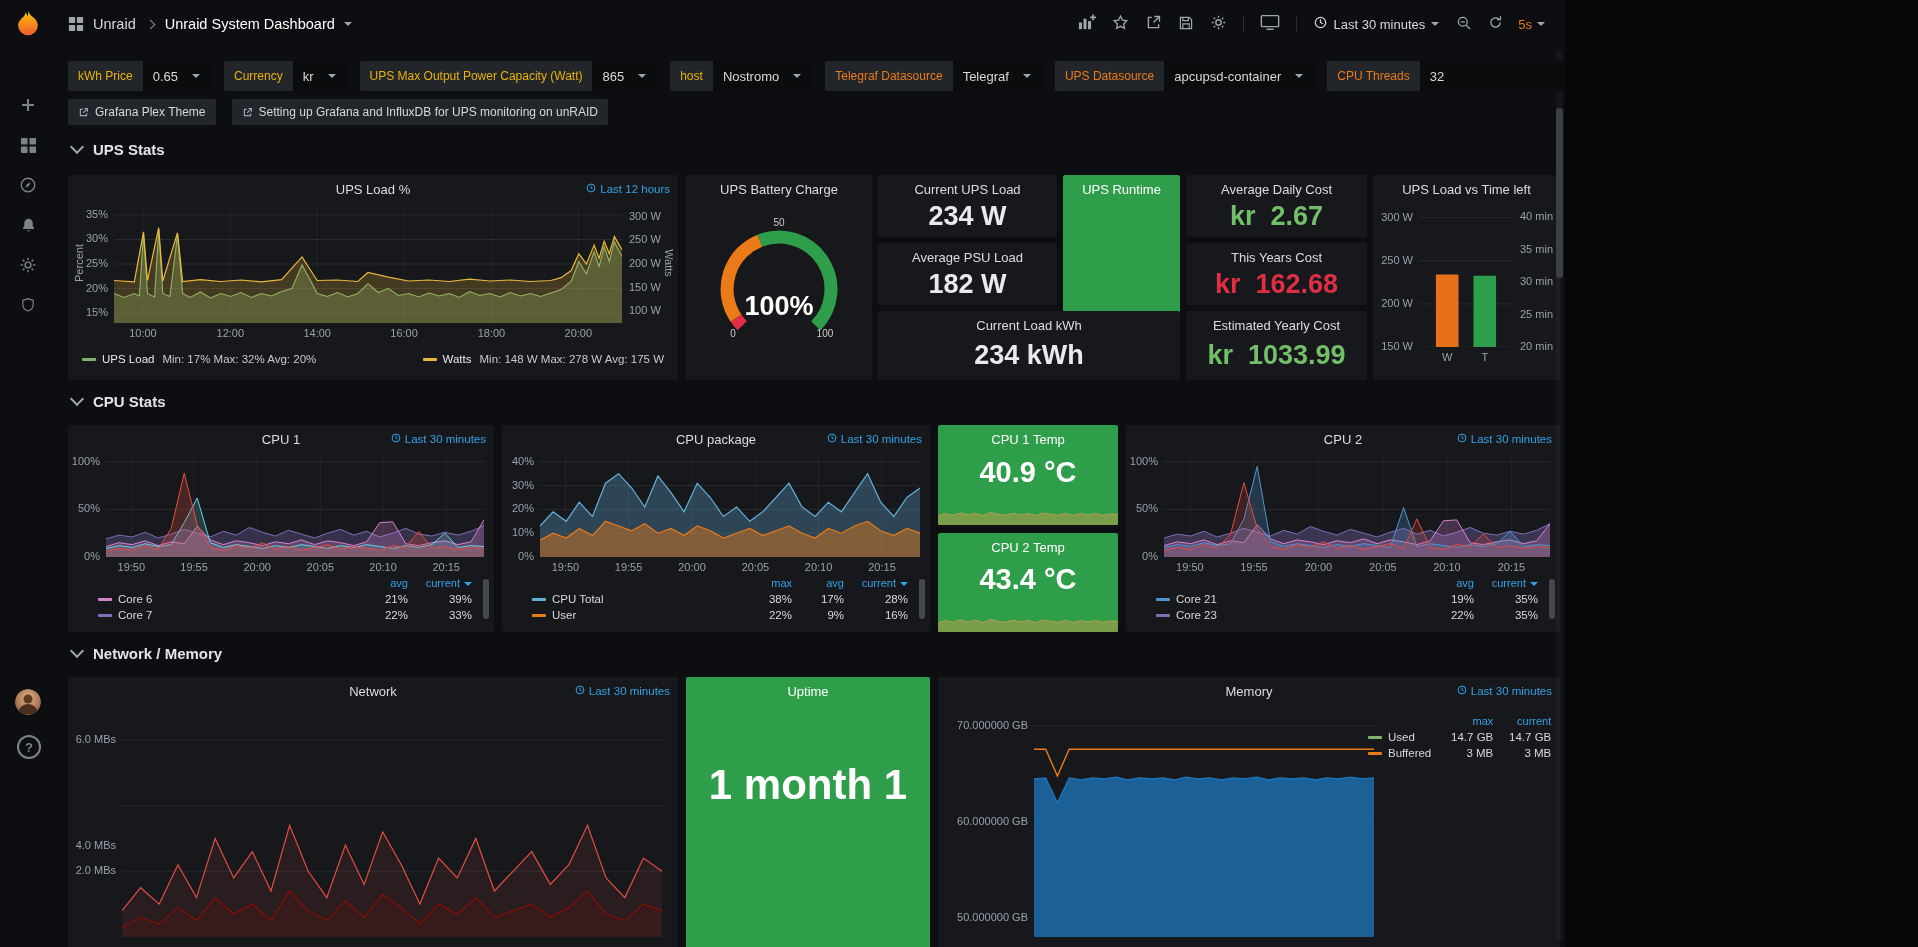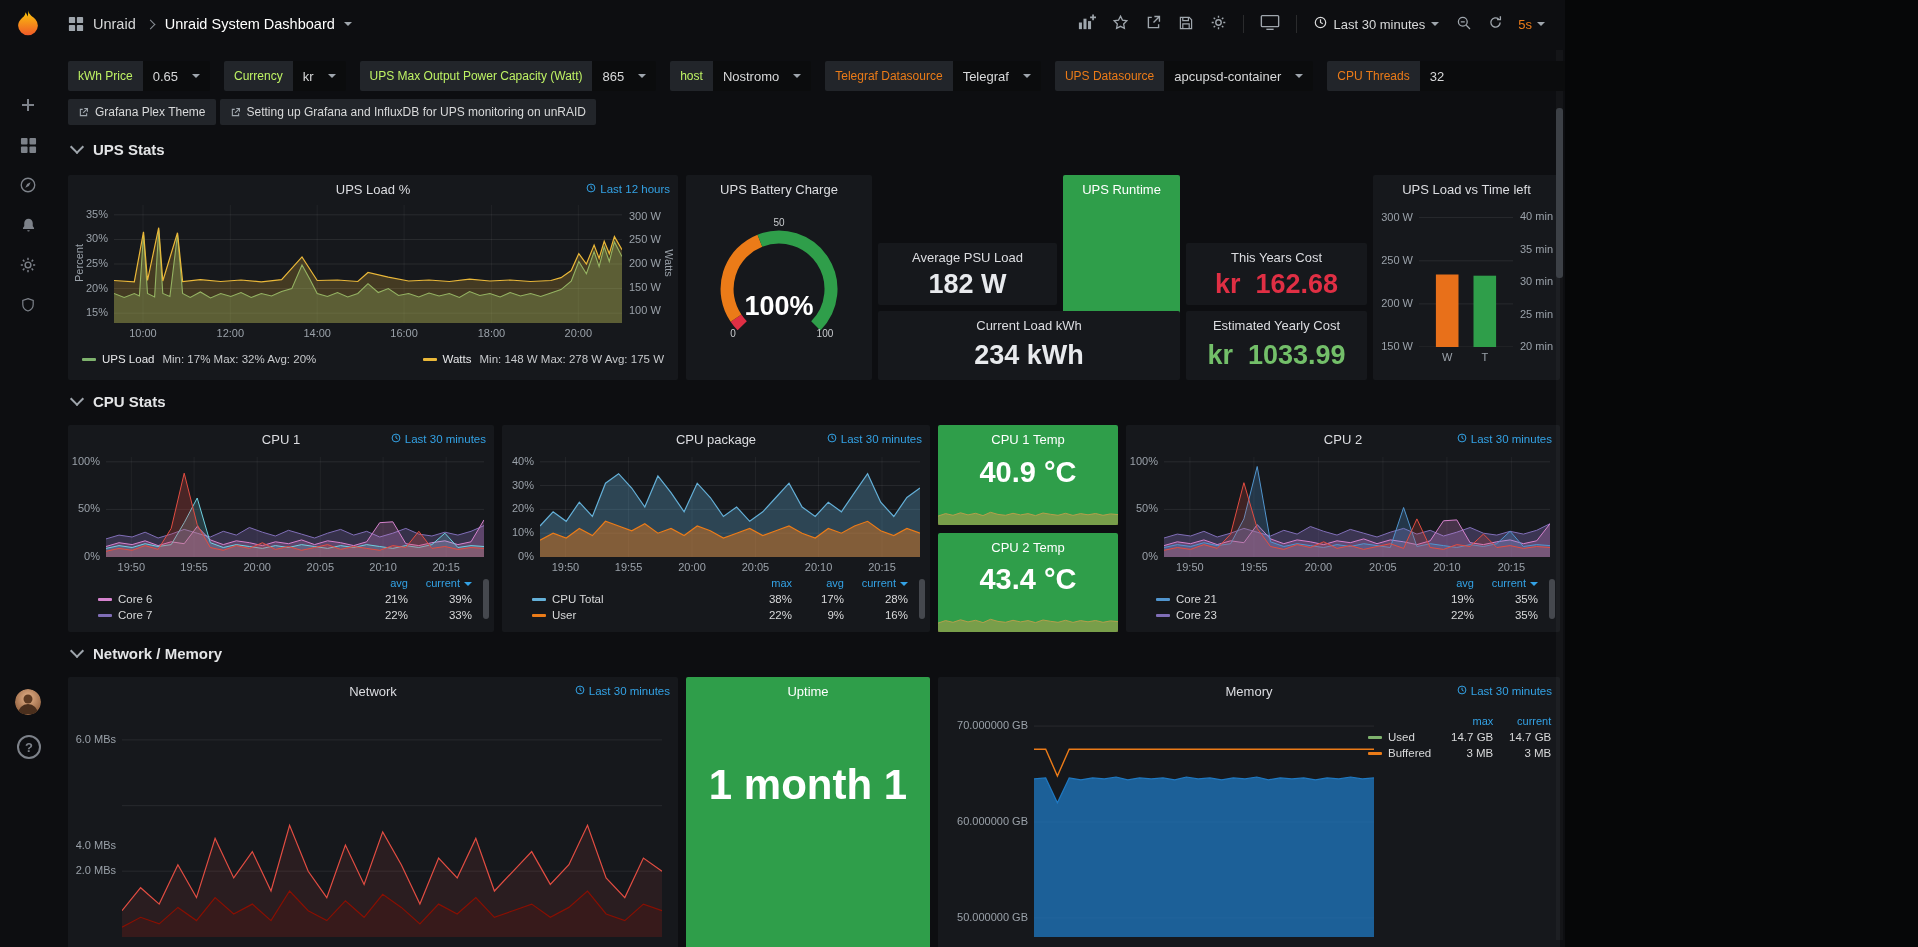--- a/index.html
+++ b/index.html
@@ -27,25 +27,25 @@
   .nav-right{margin-left:auto;display:flex;align-items:center;gap:2px;padding-right:14px;}
   .nav-btn{background:none;border:none;padding:6px 7px;color:#9fa6ad;cursor:pointer;display:flex;align-items:center;}
   .nav-div{width:1px;height:18px;background:rgba(255,255,255,0.12);margin:0 7px;}
   .nav-time{display:flex;align-items:center;gap:6px;color:#d8d9da;font-size:13px;padding:6px 8px;cursor:pointer;}
   .refresh-int{display:flex;align-items:center;gap:5px;padding:6px 6px;cursor:pointer;font-size:13px;color:#eb7b18;font-weight:500;}
 
   
   .vars{position:absolute;left:68px;top:61px;display:flex;gap:14px;align-items:center;z-index:10;}
   .var-group{display:flex;align-items:stretch;height:30px;}
   .var-label{background:#22252a;display:flex;align-items:center;padding:0 10px;font-size:12px;border-radius:2px 0 0 2px;white-space:nowrap;}
-  .var-label.blue{color:#bef264;}
+  .var-label.blue{color:#eab308;}
   .var-label.orange{color:#eb7b18;}
   .var-value{background:#0b0c0d;display:flex;align-items:center;gap:14px;padding:0 10px;font-size:13px;color:#d8d9da;border-radius:0 2px 2px 0;cursor:pointer;white-space:nowrap;}
   .var-input{background:#0b0c0d;border:none;color:#d8d9da;font-size:13px;padding:0 10px;width:128px;border-radius:0 2px 2px 0;font-family:inherit;}
-  .links{position:absolute;left:68px;top:99px;display:flex;gap:4px;z-index:10;}
+  .links{position:absolute;left:68px;top:99px;display:flex;gap:16px;z-index:10;}
   .dash-link{display:flex;align-items:center;gap:6px;background:#22252a;border-radius:2px;height:26px;padding:0 10px;
              font-size:12px;color:#d8d9da;cursor:pointer;text-decoration:none;}
   .dash-link .lnk-ico{color:#9fa6ad;display:flex;}
 
   
   .row-header{position:absolute;display:flex;align-items:center;color:#e3e4e6;font-size:15px;font-weight:700;cursor:pointer;z-index:5;}
   .chev{width:8px;height:8px;border-right:2px solid #9fa6ad;border-bottom:2px solid #9fa6ad;transform:rotate(45deg);margin-right:11px;margin-top:-5px;}
   .panel{position:absolute;background:#16181c;border-radius:2px;}
   .panel.green{background:#2f9e4a;}
   .ptitle{position:absolute;top:7px;left:0;right:0;margin:0;text-align:center;font-size:13px;font-weight:500;color:#dcdde1;cursor:pointer;}
@@ -378,25 +378,33 @@
           <path d="M50.0 115.2 A52 52 0 0 1 73.9 37.7" fill="none" stroke="#eb7b18" stroke-width="13"></path>
           <path d="M73.9 37.7 A52 52 0 0 1 129.8 122.8" fill="none" stroke="#2f9e4a" stroke-width="13"></path>
         </svg>
         <div class="gtick" style="left: 37.0381px; top: 124.962px; width: 20px; text-align: center;">0</div>
         <div class="gtick" style="left: 83px; top: 14px; width: 20px; text-align: center;">50</div>
         <div class="gtick" style="left: 128.962px; top: 124.962px; width: 20px; text-align: center;">100</div>
       </div>
     <div class="gvalue">100%</div>
   </section>
 
+  <section class="panel" style="left:878px;top:175px;width:179px;height:62px">
+    <h2 class="ptitle">Current UPS Load</h2>
+    <div class="stat">234 W</div>
+  </section>
 
   <section class="panel green" style="left:1063px;top:175px;width:117px;height:160px">
     <h2 class="ptitle">UPS Runtime</h2>
   </section>
 
+  <section class="panel" style="left:1186px;top:175px;width:181px;height:62px">
+    <h2 class="ptitle">Average Daily Cost</h2>
+    <div class="stat c-green">kr  2.67</div>
+  </section>
 
   <section class="panel" style="left:1373px;top:175px;width:187px;height:205px">
     <h2 class="ptitle">UPS Load vs Time left</h2>
     <div class="plot" style="left:46px;top:34px;width:94px;height:138px">
         <svg width="94" height="138" style="position:absolute;left:0;top:0;">
           <line x1="0" x2="94" y1="8.6" y2="8.6" stroke="rgba(255,255,255,0.08)" stroke-width="1"></line>
           <line x1="0" x2="94" y1="51.8" y2="51.8" stroke="rgba(255,255,255,0.08)" stroke-width="1"></line>
           <line x1="0" x2="94" y1="94.9" y2="94.9" stroke="rgba(255,255,255,0.08)" stroke-width="1"></line>
           <line x1="0" x2="94" y1="138.0" y2="138.0" stroke="rgba(255,255,255,0.08)" stroke-width="1"></line>
           <rect x="16.9" y="65.5" width="22.6" height="72.5" fill="#e8701a"></rect>

